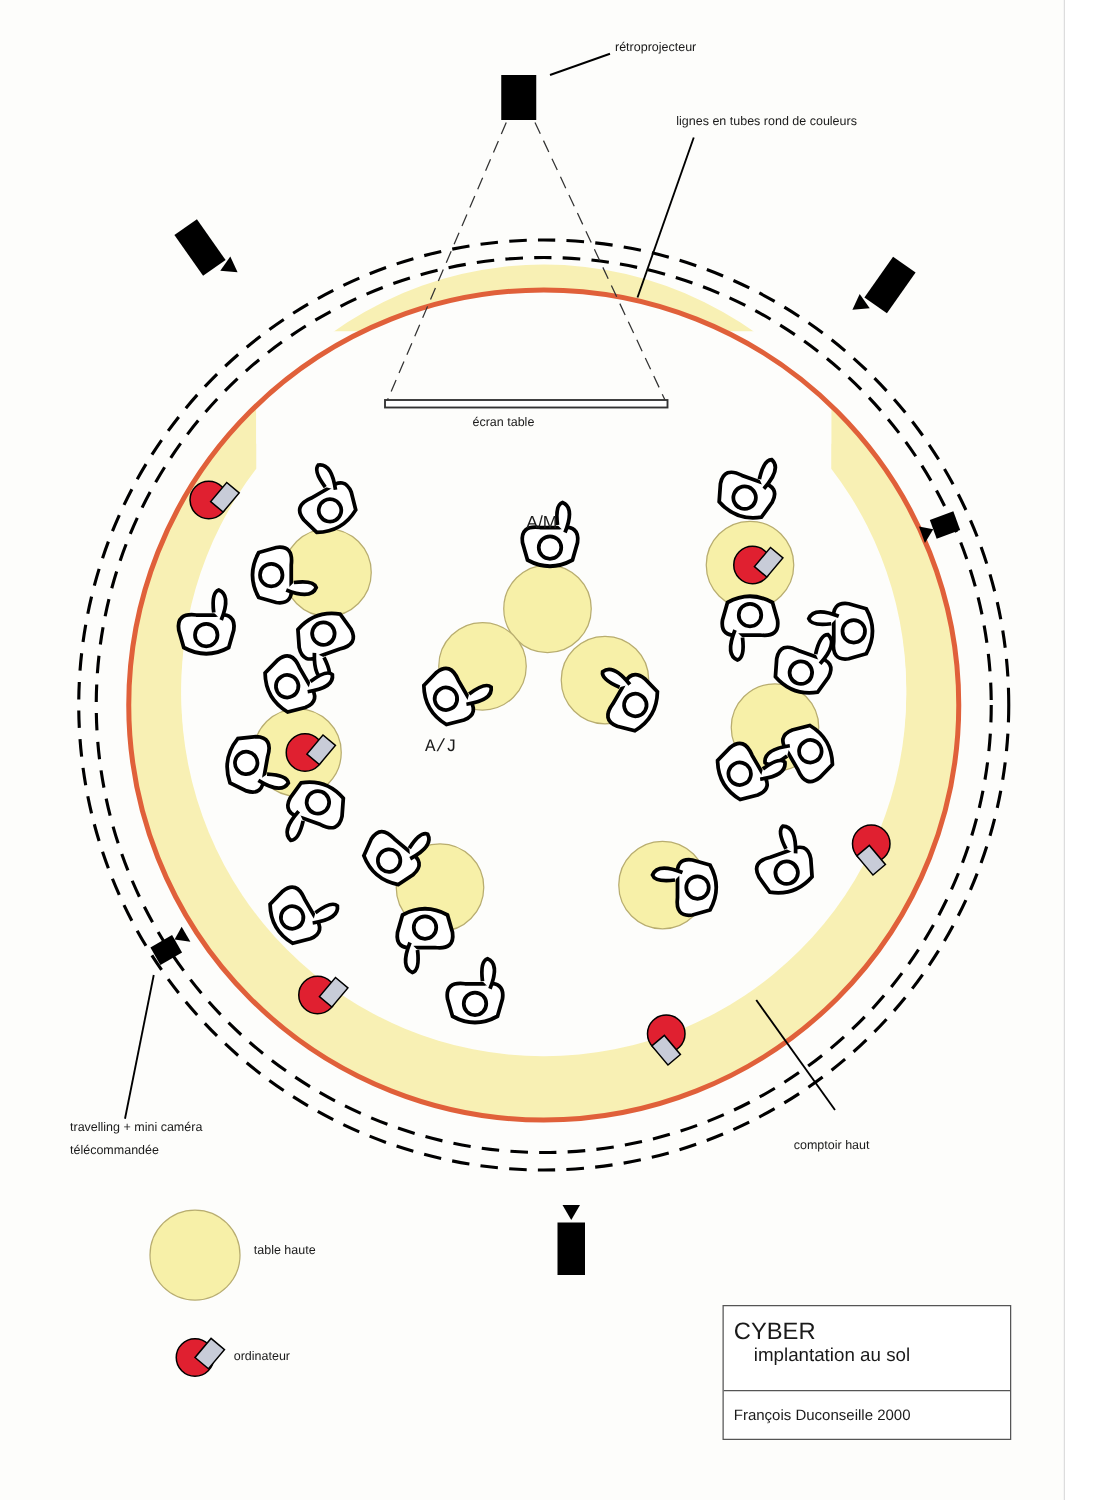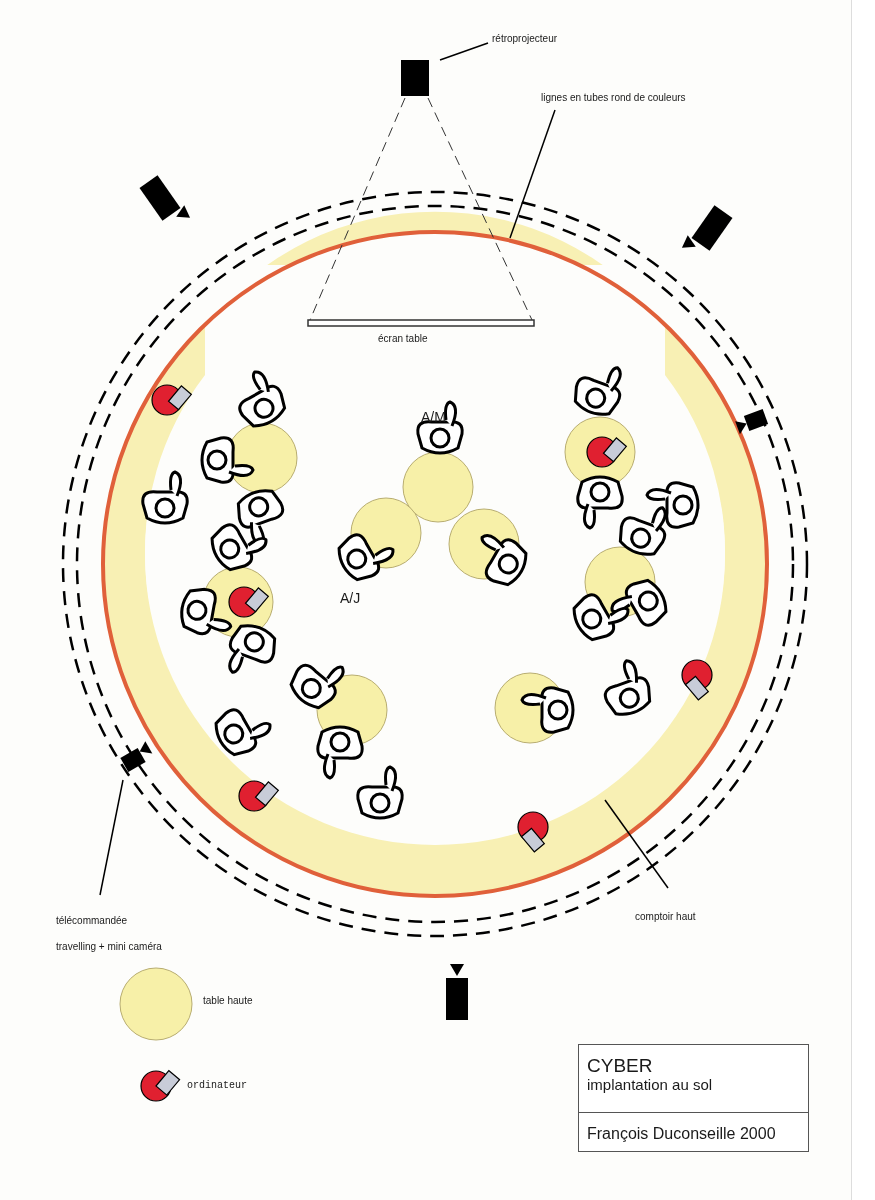--- a/index.html
+++ b/index.html
@@ -5,22 +5,22 @@
   html, body { margin:0; padding:0; background:#fdfdfb; }
   body { width:875px; height:1200px; position:relative; overflow:hidden;
          font-family:"Liberation Sans", sans-serif; color:#1a1a1a; }
   #stage { position:absolute; left:0; top:0; }
   .lbl { position:absolute; font-size:10px; white-space:nowrap; }
   .lbl-small { font-size:14px; }
   .title-box { position:absolute; left:578px; top:1044px; width:229px; height:106px;
                border:1px solid #555; background:#fff; }
   .title-box .top { height:68px; border-bottom:1px solid #555; padding:10px 0 0 8px; box-sizing:border-box; }
   .title-box .t1 { font-size:19px; line-height:21px; }
-  .title-box .t2 { font-size:15px; line-height:18px; }
-  .title-box .bot { font-size:16px; padding:12px 0 0 8px; }
+  .title-box .t2 { font-size:15px; line-height:18px;margin-left:16px; }
+  .title-box .bot { font-size:12px; padding:12px 0 0 8px; }
   .right-edge { position:absolute; left:851px; top:0; width:24px; height:1200px; background:#fff; border-left:1px solid #ddd; }
 </style>
 <style>.tbl{fill:#f7f0a8;stroke:#b8ad70;stroke-width:1}
  .cpu-body{fill:#e02030;stroke:#000;stroke-width:1.2}
  .cpu-screen{fill:#c8ccd8;stroke:#000;stroke-width:1.2}</style></head>
 <body>
 
 <svg id="stage" width="875" height="1200" viewBox="0 0 875 1200">
 
   <g>
@@ -223,26 +223,26 @@
   <g transform="translate(156,1086)">
     <circle r="15" class="cpu-body"></circle>
     <rect x="0" y="-20" width="14" height="20" class="cpu-screen" transform="rotate(40)"></rect>
   </g>
 </svg>
 
 <div class="lbl" style="left:492px;top:33px;">rétroprojecteur</div>
 <div class="lbl" style="left:541px;top:92px;">lignes en tubes rond de couleurs</div>
 <div class="lbl" style="left:378px;top:333px;">écran table</div>
 <div class="lbl lbl-small" style="left:421px;top:395px;margin-top:14px;">A/M</div>
-<div class="lbl lbl-small" style="left:340px;top:590px;">A/J</div>
-<div class="lbl" style="left:56px;top:941px;">travelling + mini caméra</div>
+<div class="lbl lbl-small" style="left:340px;top:590px;font-family:Liberation Mono, monospace;">A/J</div>
+<div class="lbl" style="left:56px;top:897px;">travelling + mini caméra</div>
 <div class="lbl" style="left:56px;top:915px;">télécommandée</div>
 <div class="lbl" style="left:635px;top:911px;">comptoir haut</div>
 <div class="lbl" style="left:203px;top:995px;">table haute</div>
-<div class="lbl" style="left:187px;top:1080px;font-family:Liberation Mono, monospace;">ordinateur</div>
+<div class="lbl" style="left:187px;top:1080px;">ordinateur</div>
 
 <div class="title-box">
   <div class="top">
     <div class="t1">CYBER</div>
     <div class="t2">implantation au sol</div>
   </div>
   <div class="bot">François Duconseille 2000</div>
 </div>
 <div class="right-edge"></div>
 

